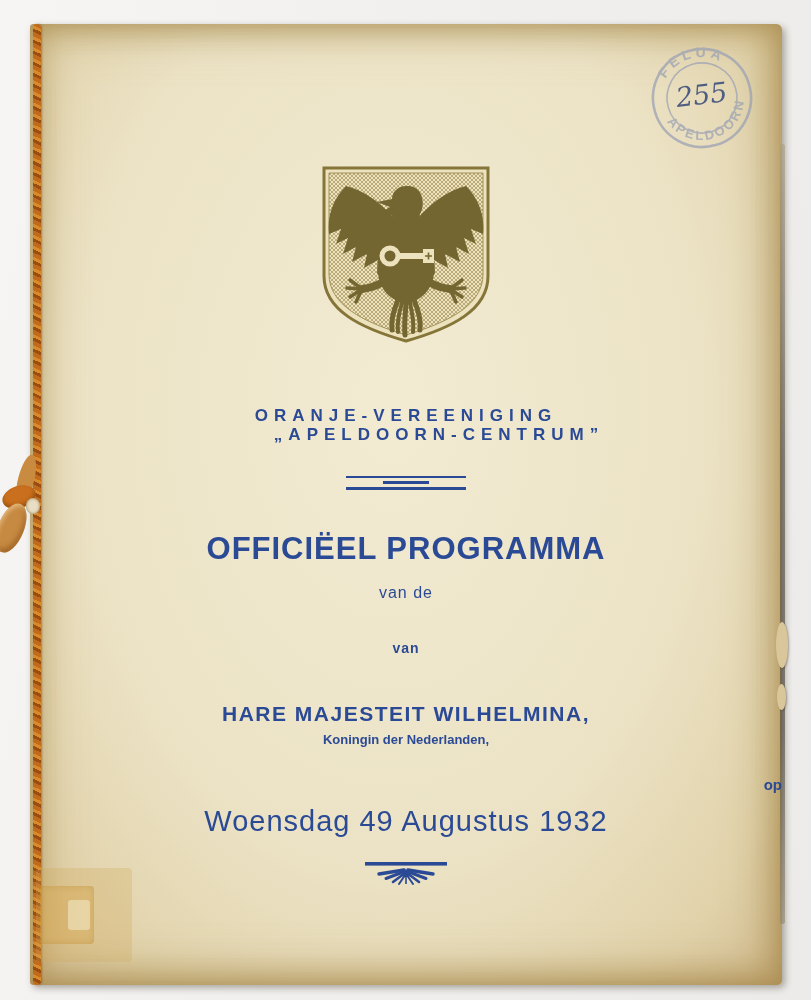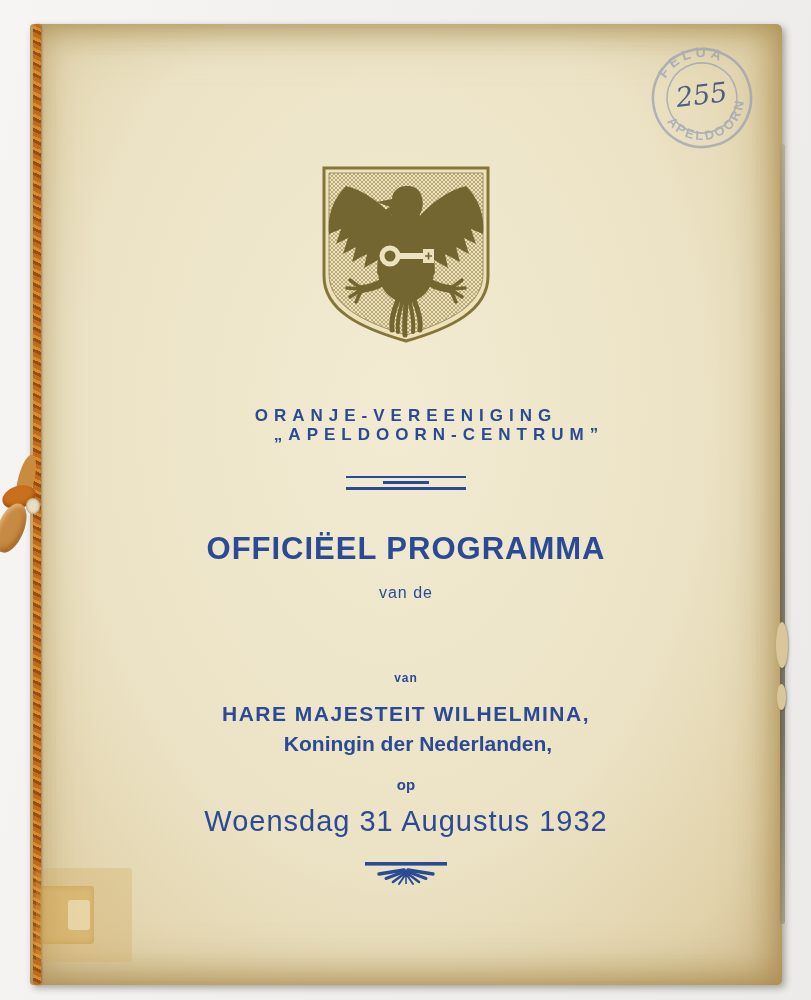--- a/index.html
+++ b/index.html
@@ -73,24 +73,24 @@
   .assoc1{top:382px;font-size:17px;letter-spacing:6px;font-weight:bold;}
   .assoc2{top:401px;font-size:17px;letter-spacing:6px;font-weight:bold;padding-left:33px;}
   .divider{position:absolute;left:0;top:452px;width:100%;text-align:center;}
   .divider span{display:block;margin:0 auto;background:#2b4a96;}
   .d1{width:120px;height:2px;}
   .d2{width:46px;height:3px;margin-top:3px !important;}
   .d3{width:120px;height:3px;margin-top:3px !important;}
   .title{top:506px;font-size:32px;font-weight:bold;letter-spacing:1px;transform:scaleX(.97);}
   .van-de{top:560px;font-size:16px;font-weight:normal;letter-spacing:1px;}
   .event{top:595px;font-size:28px;letter-spacing:1px;}
-  .van{top:647px;font-size:12px;font-weight:bold;letter-spacing:1px;}
+  .van{top:616px;font-size:14px;font-weight:bold;letter-spacing:1px;}
   .royal{top:678px;font-size:21px;font-weight:bold;letter-spacing:1.5px;text-align:center;}
-  .royal-sub{top:708px;font-size:21px;font-weight:bold;margin-left:12px;}
-  .op{top:752px;font-size:15px;font-weight:bold;}
+  .royal-sub{top:708px;font-size:13px;font-weight:bold;}
+  .op{top:752px;font-size:15px;font-weight:bold;text-align:right;}
   .date{top:781px;font-size:29px;letter-spacing:1px;}
   .ornament{position:absolute;left:0;top:838px;width:100%;text-align:center;}
   .ornament svg{display:inline-block;}
 </style>
 </head>
 <body>
 
 <div class="scan">
   <div class="page">
 
@@ -188,21 +188,21 @@
         <span class="d2"></span>
         <span class="d3"></span>
     </div>
 
     <div class="ink title">OFFICIËEL PROGRAMMA</div>
     <div class="ink van-de">van de</div>
     <div class="ink van">van</div>
     <div class="ink royal">HARE MAJESTEIT WILHELMINA,</div>
     <div class="ink royal-sub">Koningin der Nederlanden,</div>
     <div class="ink op">op</div>
-    <div class="ink date">Woensdag 31 Augustus 1932</div>
+    <div class="ink date">Woensdag 49 Augustus 1932</div>
 
     <div class="ornament">
       <svg viewBox="0 0 90 28" width="90" height="28">
         <rect x="4" y="0" width="82" height="3.6" fill="#2b4a96"></rect>
         <polygon points="45,6.5 41.5,15 48.5,15" fill="#2b4a96"></polygon>
         <rect x="44.2" y="14" width="1.6" height="8" fill="#2b4a96"></rect>
         <g stroke="#2b4a96" stroke-linecap="round">
           <use href="#fanL"></use>
         </g>
         <g stroke="#2b4a96" stroke-linecap="round">

